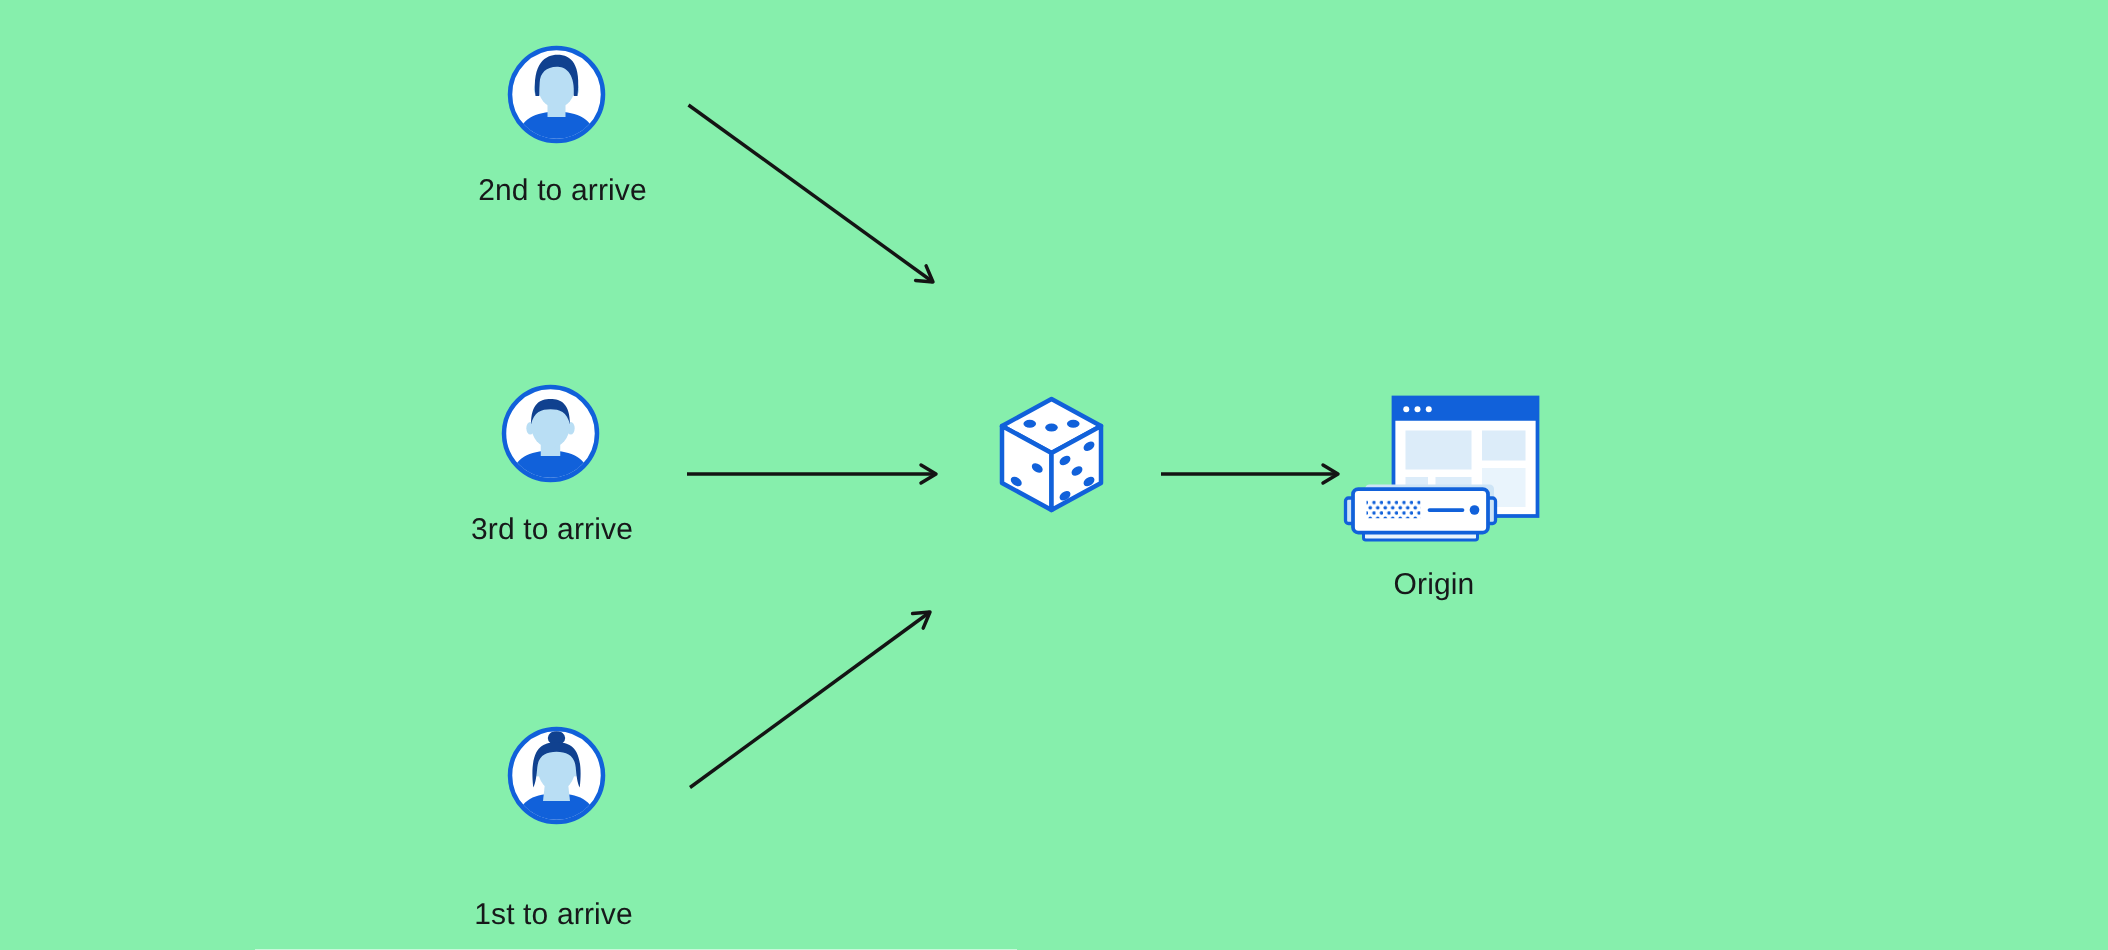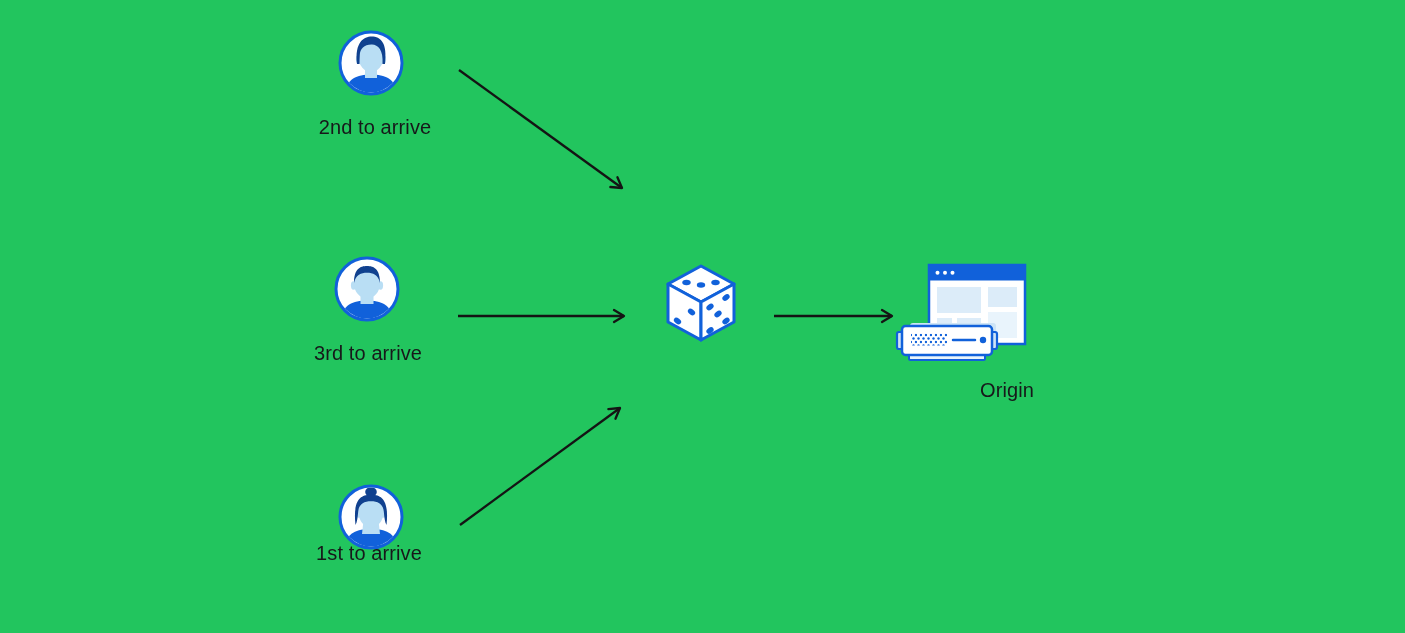--- a/index.html
+++ b/index.html
@@ -1,17 +1,17 @@
 <!DOCTYPE html>
 <html style="--primary: #1161da; --dark: #10418f; --face: #b9def4; --light: #dcecf9; --pale: #cde4f6; --base: #e9f4fc; --arrow: #141414; --text: #17181a;"><head>
 <meta charset="utf-8">
 <style>
   html,body{margin:0;padding:0;background:#fff;}
   body{font-family:"Liberation Sans", sans-serif;}
-  .canvas{position:relative;width:1405px;height:633px;background:#22c55e;overflow:hidden;}
+  .canvas{position:relative;width:1405px;height:633px;background:#86efac;overflow:hidden;}
   .diagram-svg{position:absolute;left:0;top:0;}
   .label{
     position:absolute;
     transform:translateX(-50%);
     font-size:20px;
     line-height:22px;
     color:var(--text,#17181a);
     white-space:nowrap;
     letter-spacing:0.1px;
   }
@@ -148,15 +148,15 @@
       <rect class="outline-pale" x="93" y="9" width="7" height="17" rx="2" stroke-width="2.2"></rect>
       <rect class="outline" x="5" y="3" width="90" height="29" rx="3.5" stroke-width="2.5"></rect>
       <rect x="14" y="10.5" width="36" height="12" fill="url(#vents)"></rect>
       <line class="blue-line" x1="56" y1="17" x2="78" y2="17"></line>
       <circle class="f-primary" cx="86" cy="17" r="3.2"></circle>
     </g>
   </svg>
 
   <div class="label" style="left:375px;top:116px">2nd to arrive</div>
   <div class="label" style="left:368px;top:342px">3rd to arrive</div>
-  <div class="label" style="left:369px;top:542px">1st to arrive</div>
-  <div class="label" style="left:1007px;top:379px">Origin</div>
+  <div class="label" style="left:369px;top:599px">1st to arrive</div>
+  <div class="label" style="left:956px;top:379px">Origin</div>
 </div>
 
 </body></html>

